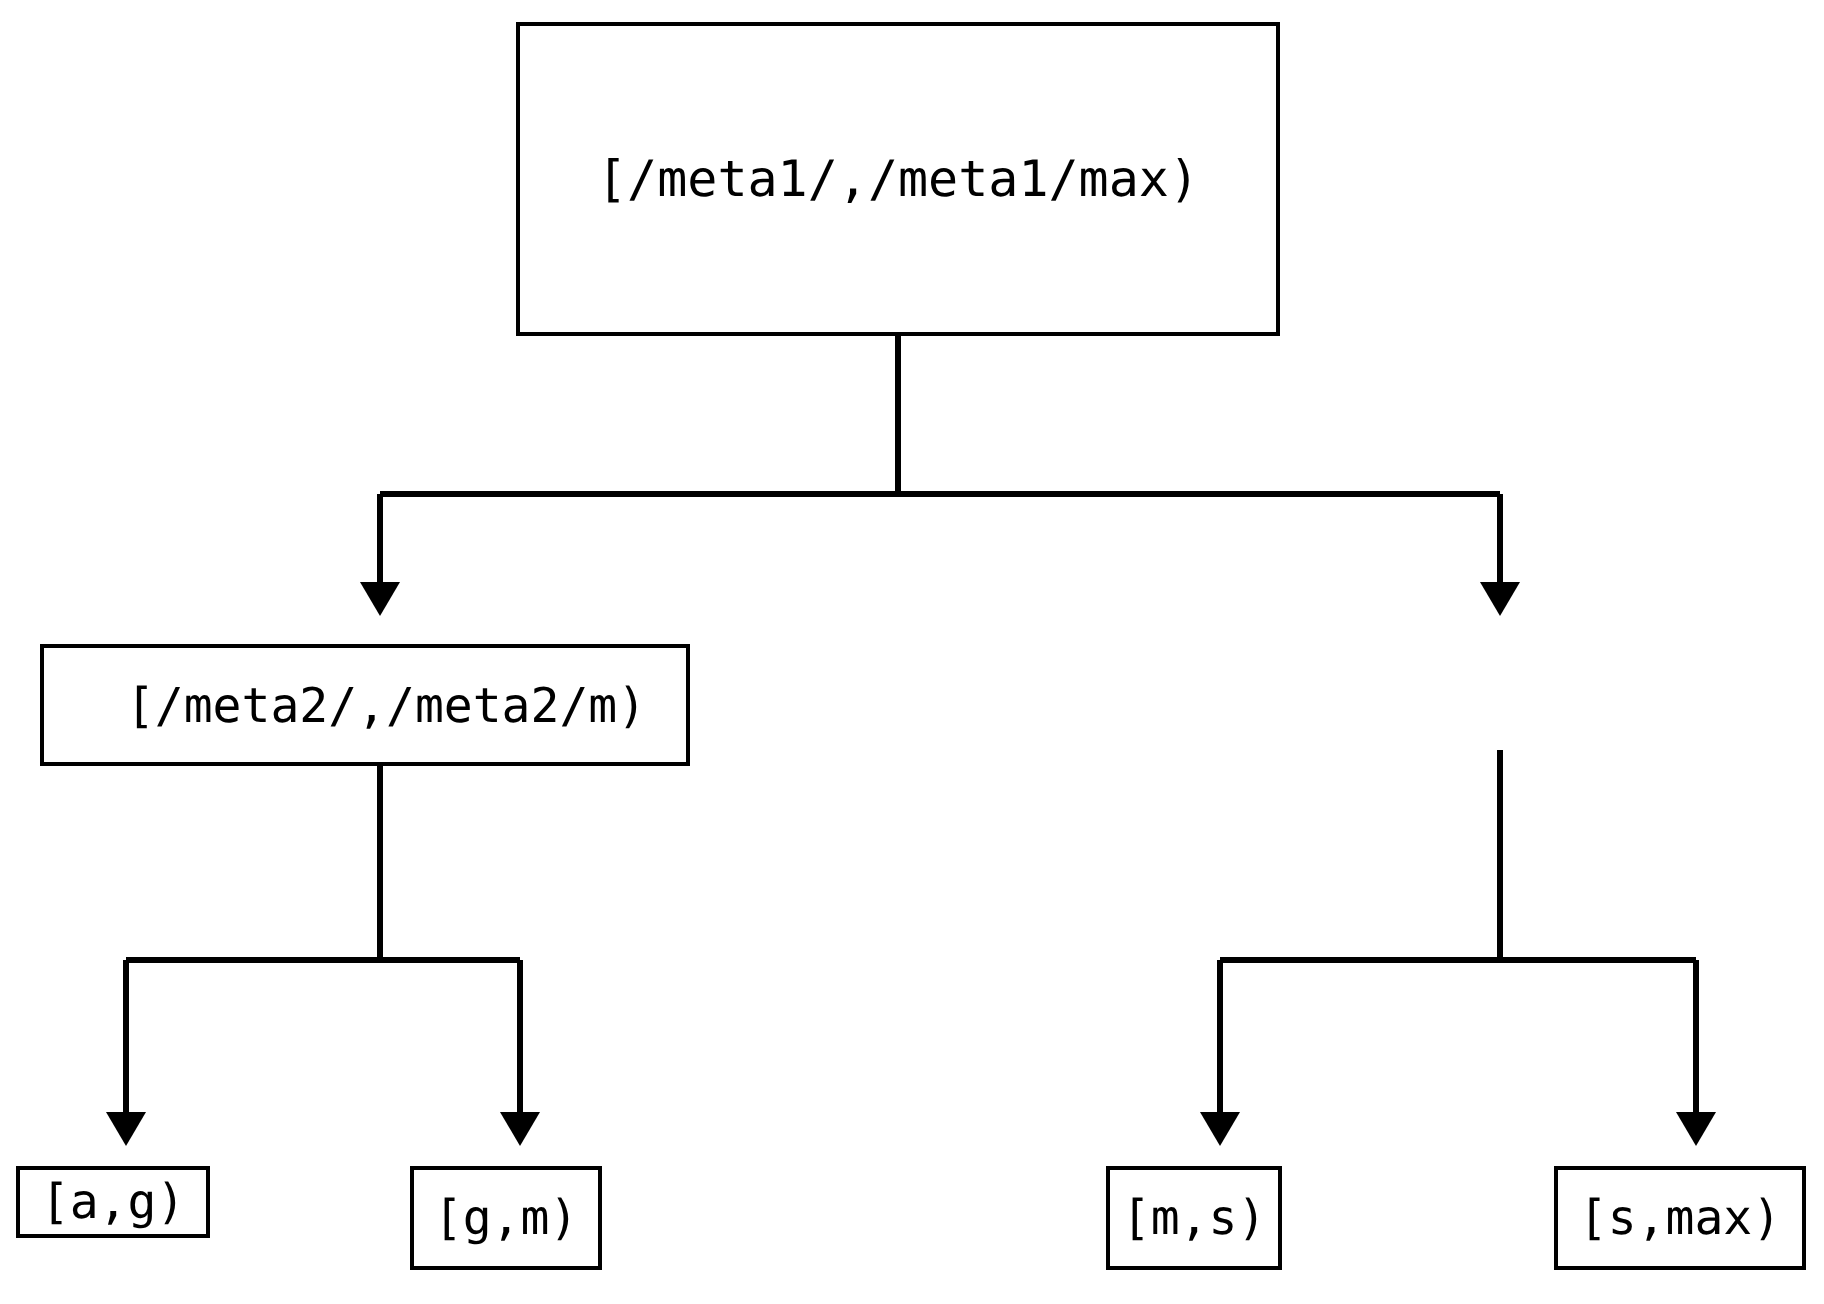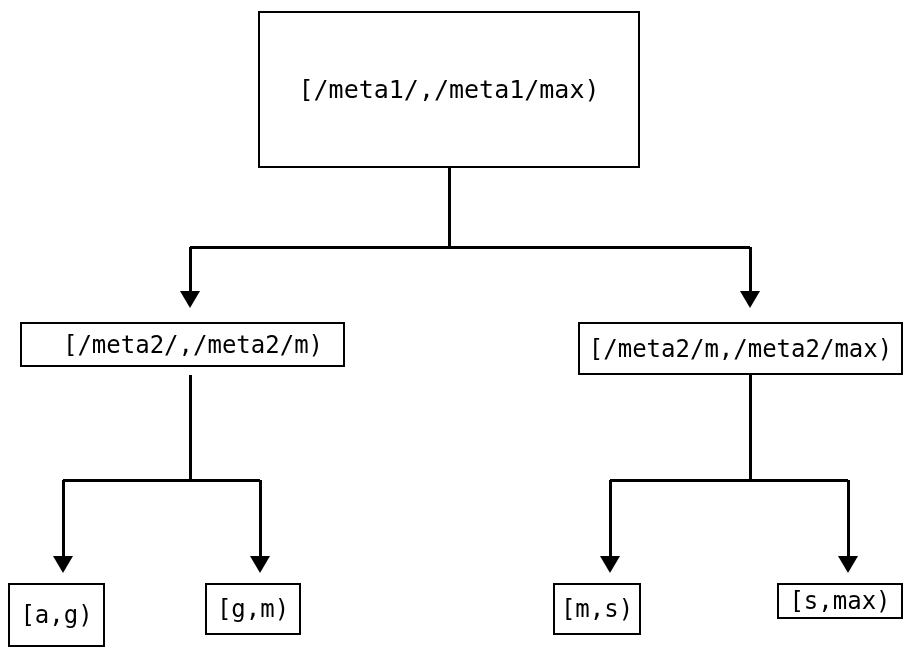--- a/index.html
+++ b/index.html
@@ -77,37 +77,34 @@
       <line x1="610" y1="480" x2="610" y2="556" stroke="#000000" stroke-width="3" shape-rendering="crispEdges"></line>
       <polygon points="600,556 620,556 610,573" fill="#000000"></polygon>
       <line x1="848" y1="480" x2="848" y2="556" stroke="#000000" stroke-width="3" shape-rendering="crispEdges"></line>
       <polygon points="838,556 858,556 848,573" fill="#000000"></polygon>
     </svg>
 
   <div class="node node-root" style="left: 258px; top: 11px; width: 382px; height: 157px;">
     <span class="node-label">[/meta1/,/meta1/max)</span>
   </div>
 
-  <div class="node node-mid" style="left: 20px; top: 322px; width: 325px; height: 45px; padding-left: 21px;">
+  <div class="node node-mid" style="left: 20px; top: 322px; width: 325px; height: 61px; padding-left: 21px;">
     <span class="node-label">[/meta2/,/meta2/m)</span>
   </div>
 
-  <div class="node node-mid" style="left: 578px; top: 322px; width: 325px; height: 53px;">
-    <span class="node-label">[/meta2/m,/meta2/max)</span>
-  </div>
 
-  <div class="node node-leaf" style="left: 8px; top: 583px; width: 97px; height: 64px;">
+  <div class="node node-leaf" style="left: 8px; top: 583px; width: 97px; height: 36px;">
     <span class="node-label">[a,g)</span>
   </div>
 
   <div class="node node-leaf" style="left: 205px; top: 583px; width: 96px; height: 52px;">
     <span class="node-label">[g,m)</span>
   </div>
 
   <div class="node node-leaf" style="left: 553px; top: 583px; width: 88px; height: 52px;">
     <span class="node-label">[m,s)</span>
   </div>
 
-  <div class="node node-leaf" style="left: 777px; top: 583px; width: 126px; height: 36px;">
+  <div class="node node-leaf" style="left: 777px; top: 583px; width: 126px; height: 52px;">
     <span class="node-label">[s,max)</span>
   </div>
 
 </div>
 
 </body></html>

